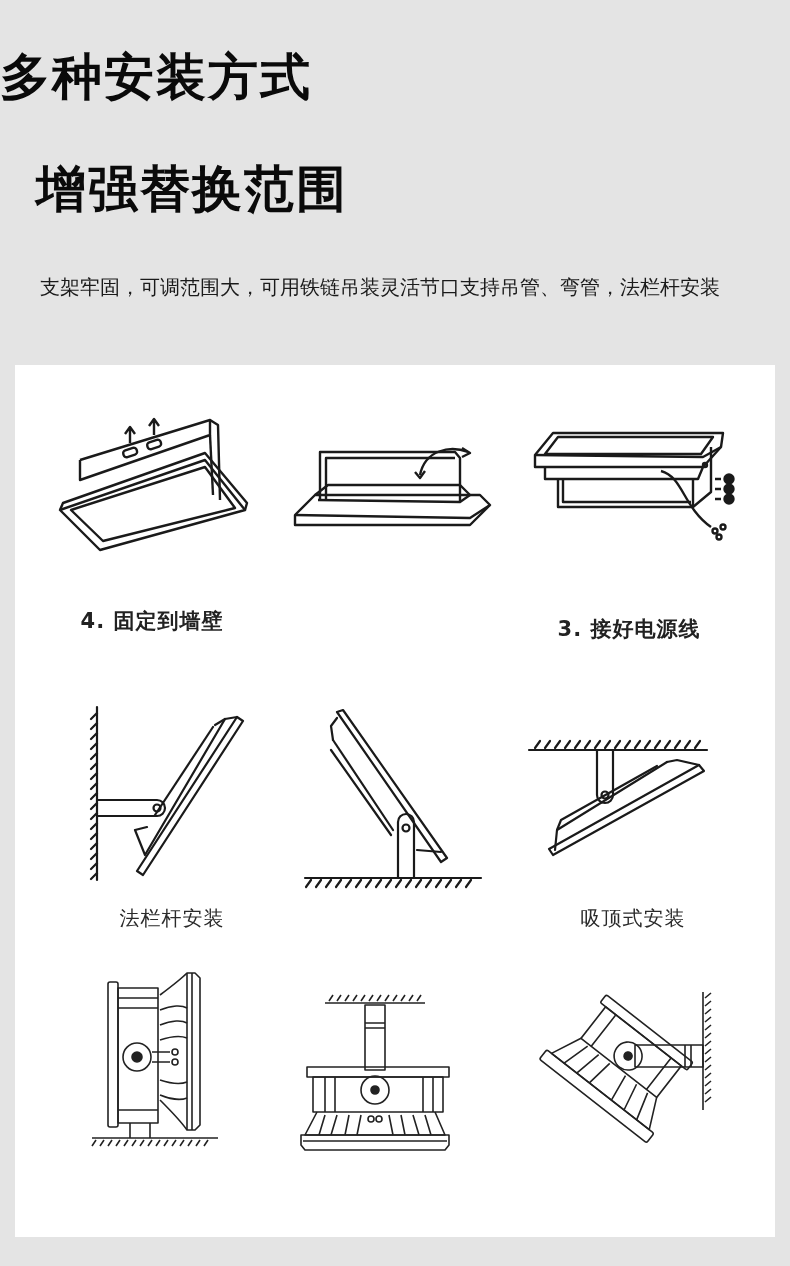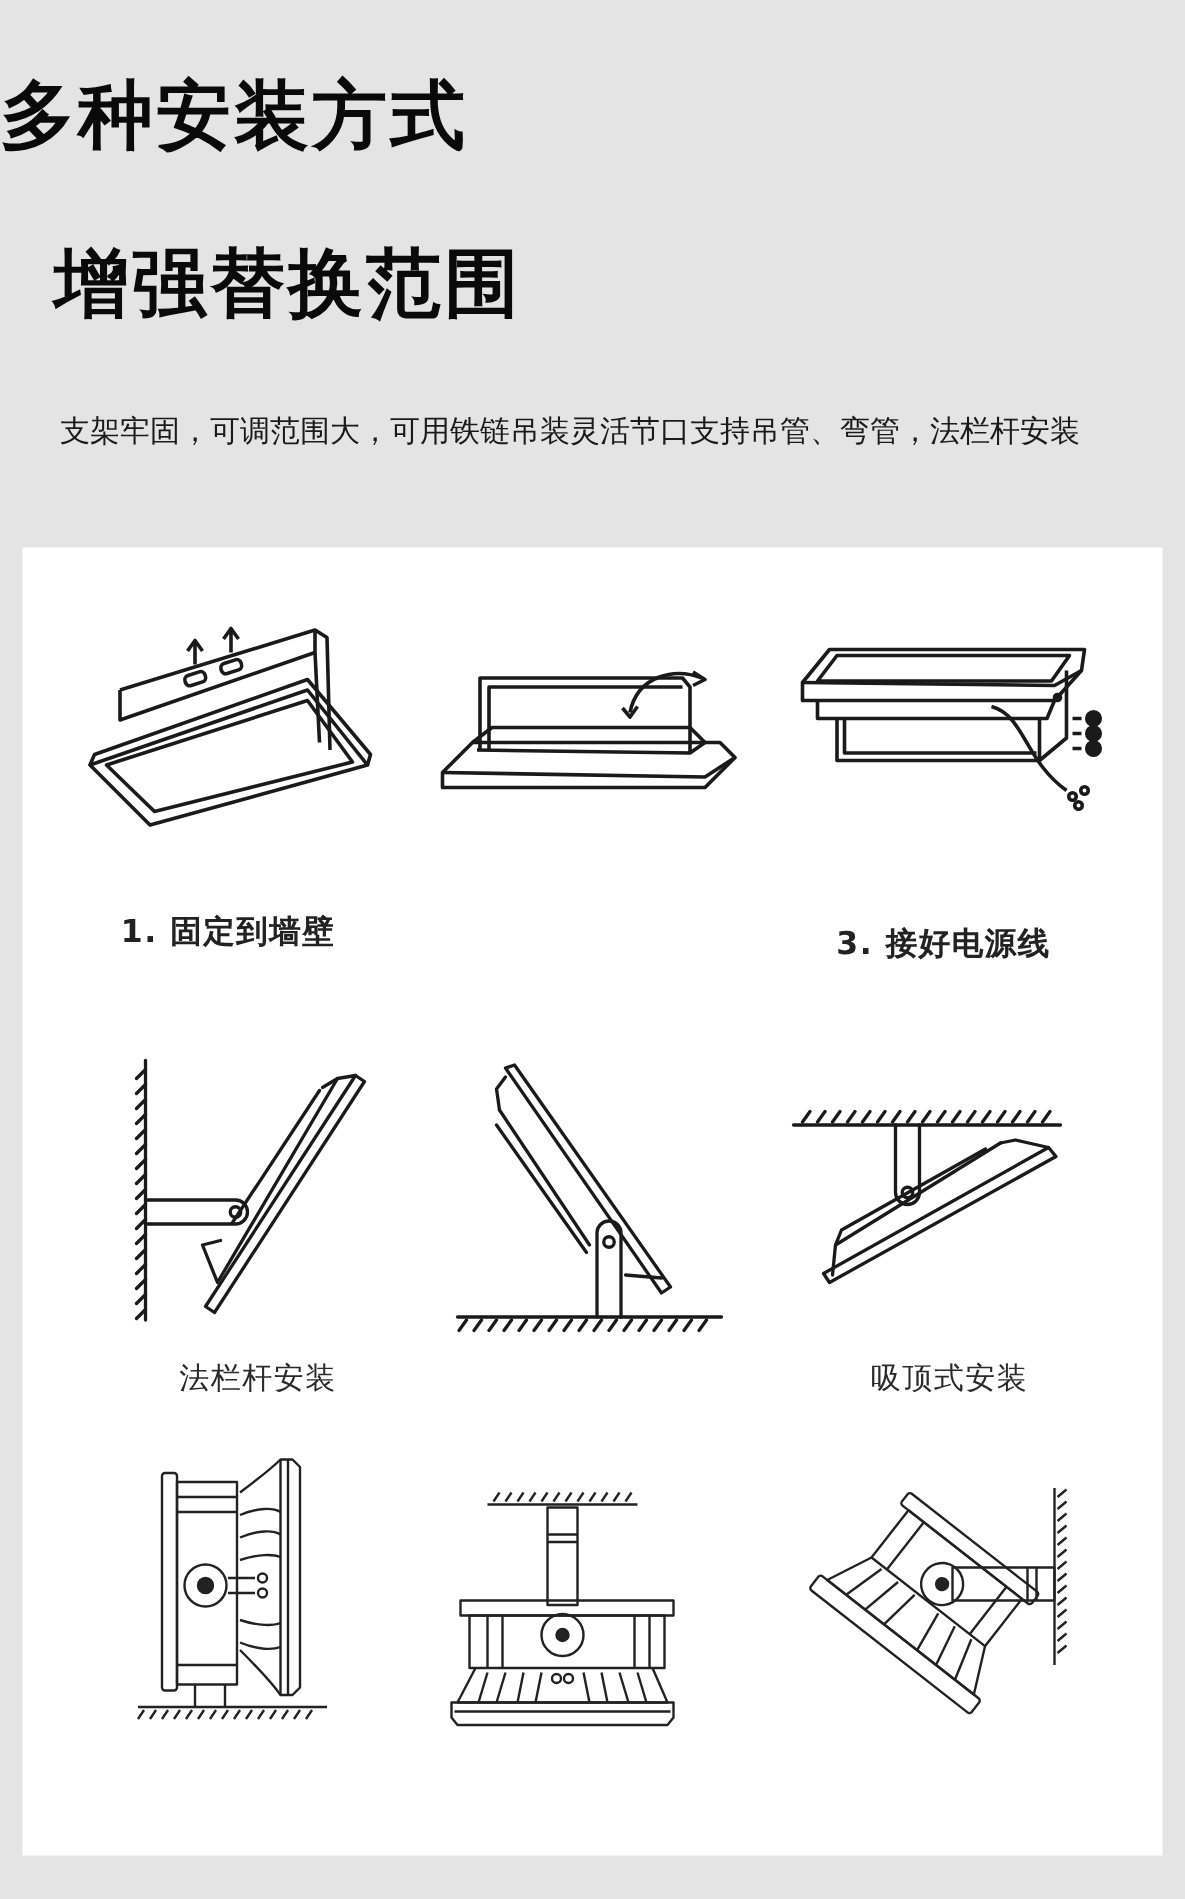--- a/index.html
+++ b/index.html
@@ -51,21 +51,21 @@
       <path d="M155 20 L158 80"></path>
       <path d="M5 95 L150 45 L190 95 L45 135 Z"></path>
       <path d="M16 95 L150 52 L180 93 L48 126 Z"></path>
       <path d="M5 95 L8 88 L150 38 L192 88 L190 95"></path>
       <rect x="68" y="34" width="14" height="7" rx="3" transform="rotate(-18 75 37)"></rect>
       <rect x="92" y="26" width="14" height="7" rx="3" transform="rotate(-18 99 29)"></rect>
       <path d="M75 28 L75 14 M70 19 L75 12 L80 19"></path>
       <path d="M99 20 L99 6 M94 11 L99 4 L104 11"></path>
     </svg>
   </div>
-  <div class="cap" style="left:17px;top:242px;">1. 固定到墙壁</div>
+  <div class="cap" style="left:17px;top:242px;">4. 固定到墙壁</div>
 
   <div class="fig" style="left:275px;top:75px;">
     <svg width="200" height="100" viewBox="0 0 200 100" fill="none" stroke="#1a1a1a" stroke-width="2.4" stroke-linejoin="round">
       <path d="M5 75 L25 55 L190 55 L200 65 L180 85 L5 85 Z"></path>
       <path d="M5 75 L180 78 L200 65"></path>
       <path d="M25 55 L38 45 L170 45 L180 55"></path>
       <path d="M28 60 L170 62 L180 55"></path>
       <path d="M30 60 L30 12 L165 12 L170 18 L170 62"></path>
       <path d="M36 60 L36 18 L165 18"></path>
       <path d="M130 35 C135 10 160 5 178 12"></path>

